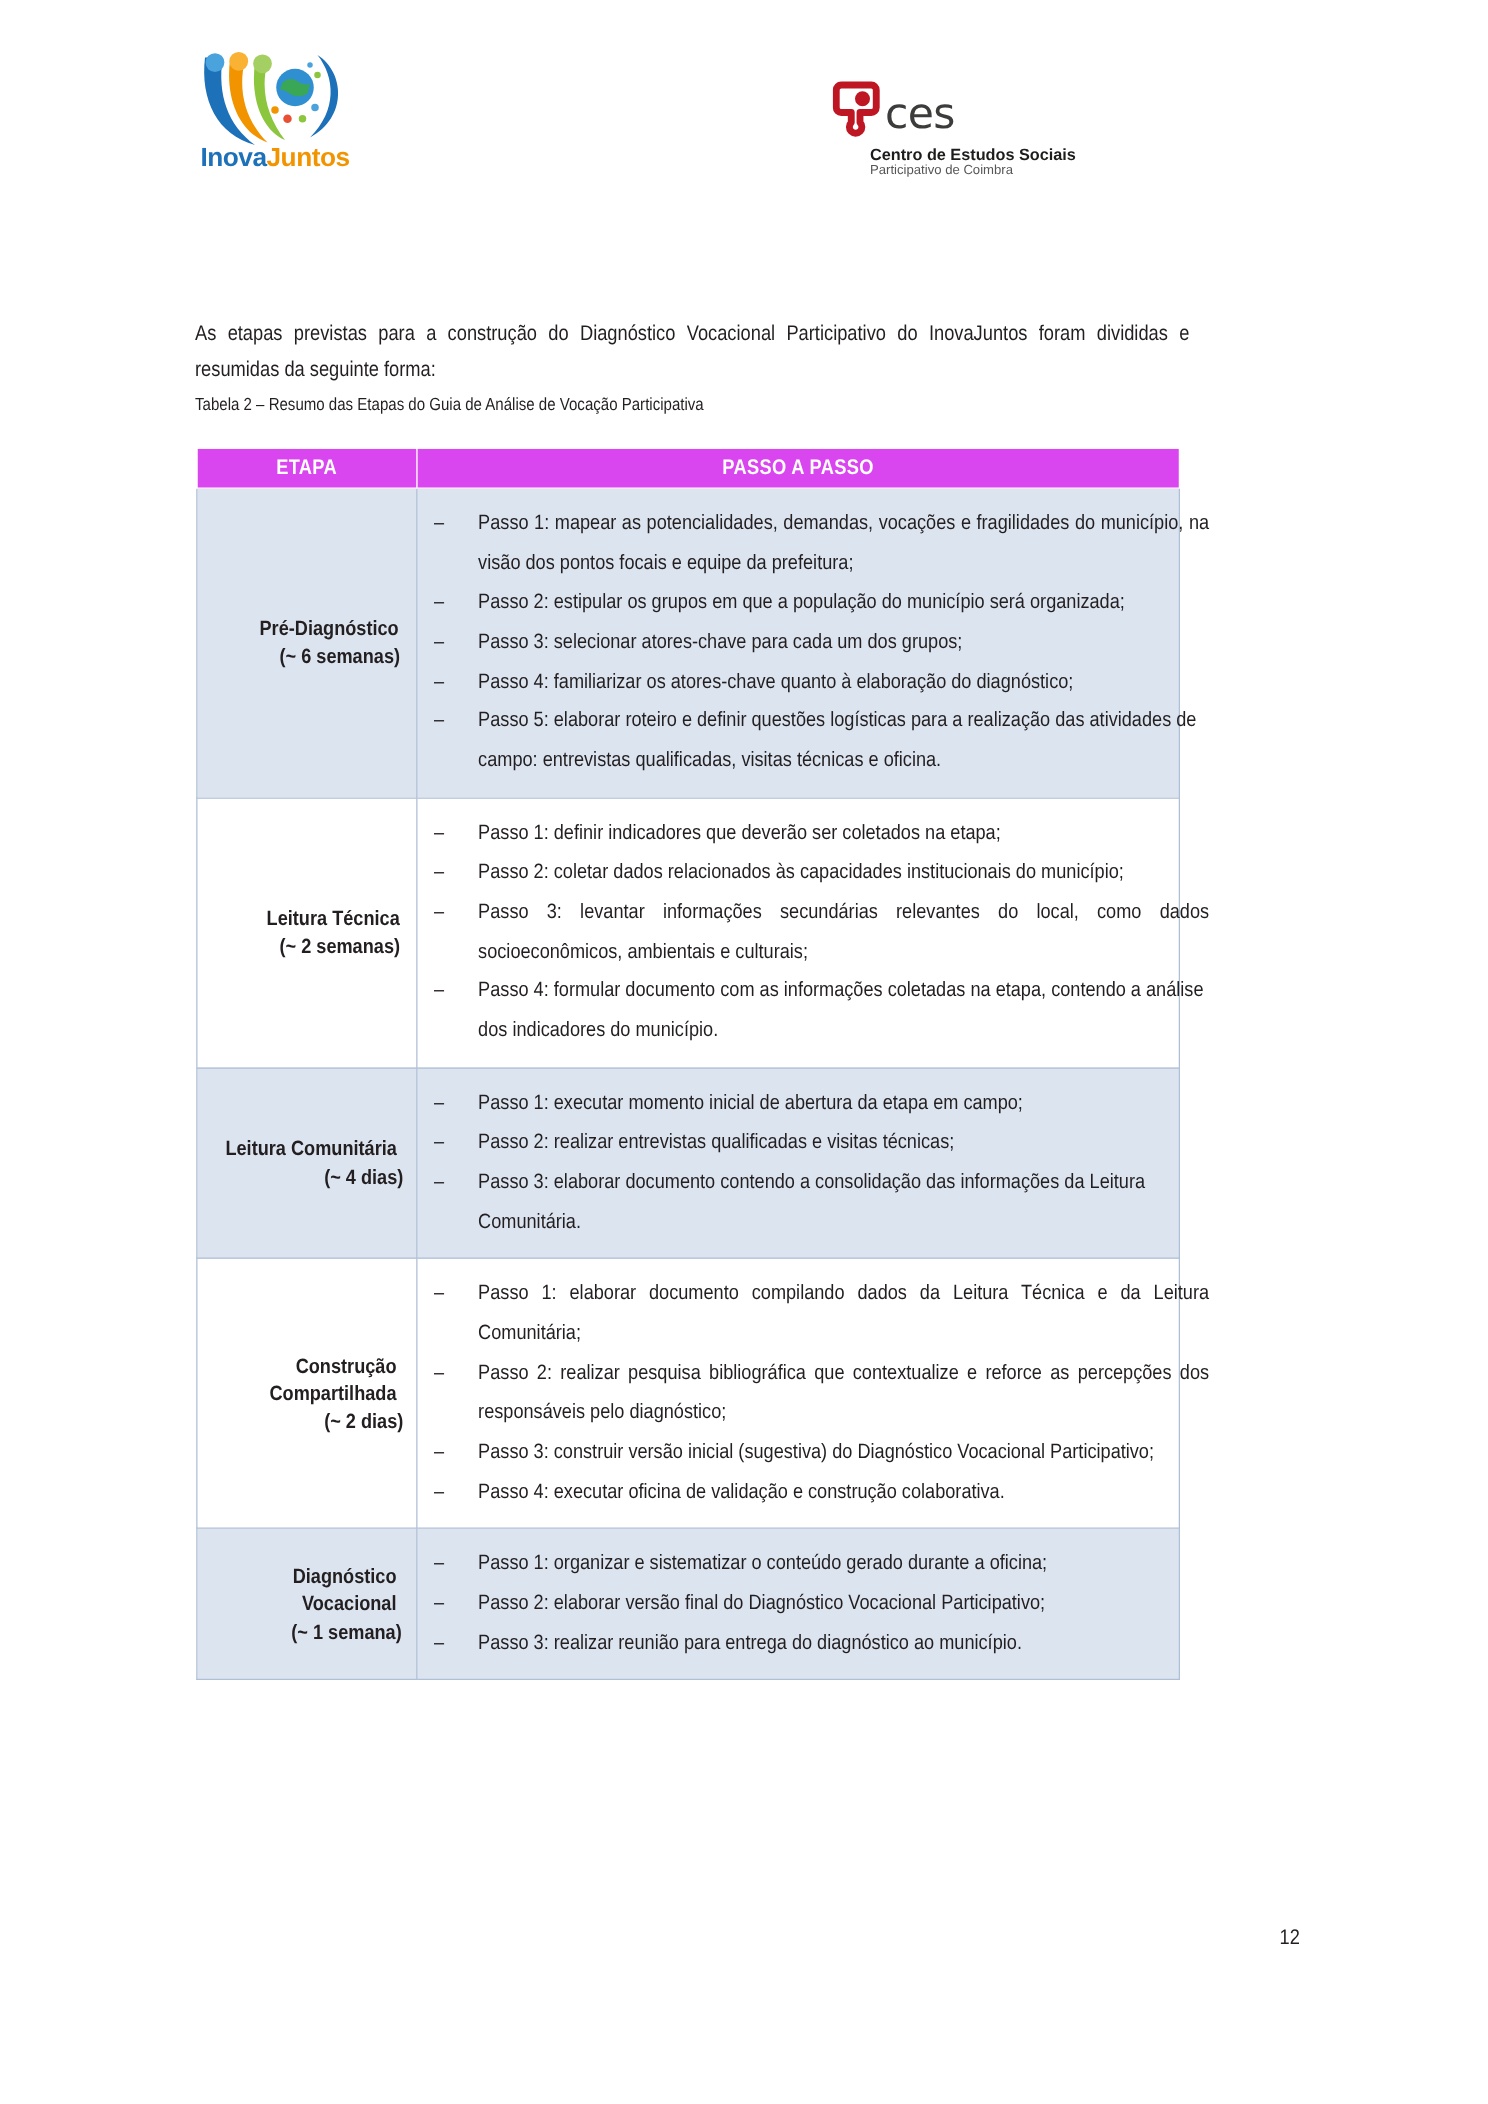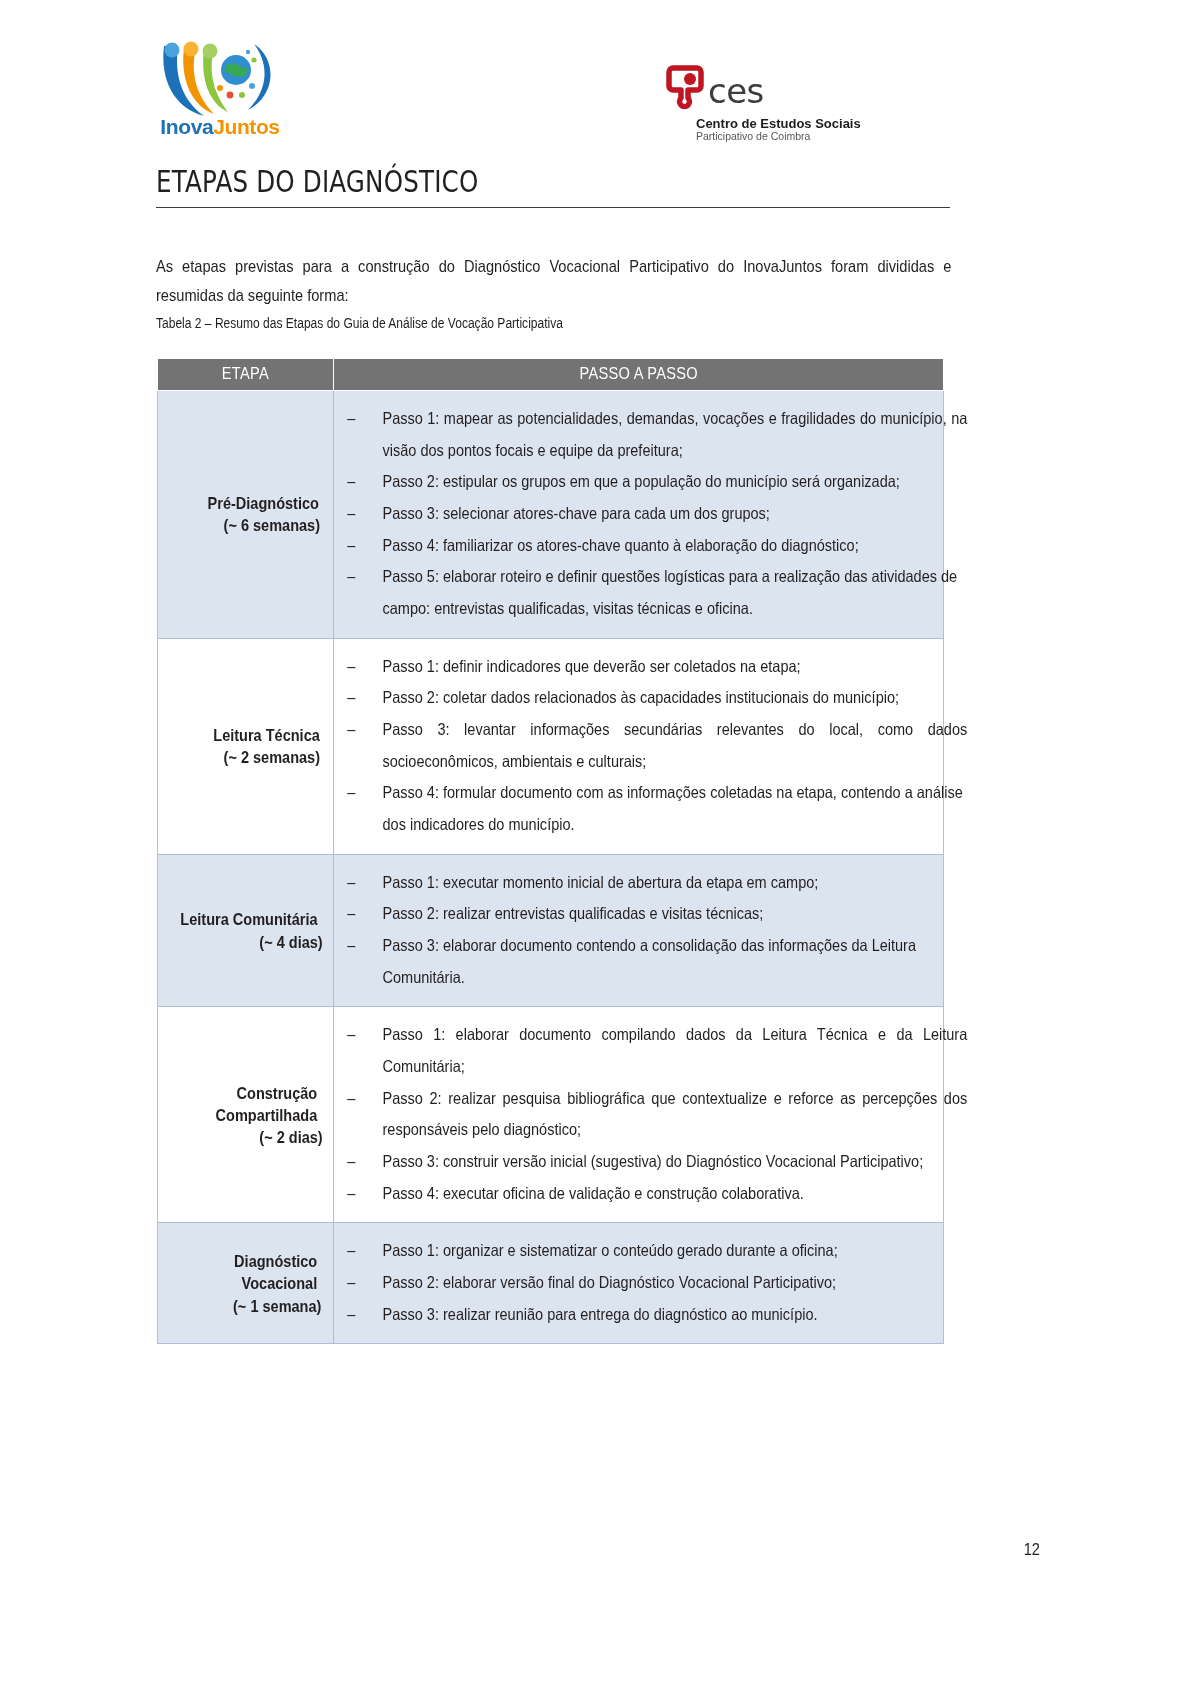--- a/index.html
+++ b/index.html
@@ -177,23 +177,23 @@
   
   table.etapas {
     position: absolute;
     left: 157px;
     top: 358px;
     width: 786px;
     border-collapse: collapse;
     table-layout: fixed;
   }
   table.etapas th {
-    background: #737373;
+    background: #d946ef;
     color: #ffffff;
-    font-weight: normal;
+    font-weight: bold;
     font-size: 17px;
     padding: 5px 0 6px;
     text-align: center;
     border: 1px solid #ffffff;
     letter-spacing: 0.3px;
   }
   table.etapas th .sq {
     display: inline-block;
     transform: scaleX(0.86);
   }
@@ -287,24 +287,20 @@
         <path d="M7 4 h24 a4 4 0 0 1 4 4 v14 a4 4 0 0 1 -4 4 h-9 v8 a5 5 0 1 1 -7 0 v-8 h-8 a4 4 0 0 1 -4 -4 v-14 a4 4 0 0 1 4 -4 z" fill="none" stroke="#be1622" stroke-width="5.5" stroke-linejoin="round"></path>
         <circle cx="24" cy="15" r="6" fill="#be1622"></circle>
       </svg>
       <div class="ces-word">ces</div>
       <div class="ces-l1">Centro de Estudos Sociais</div>
       <div class="ces-l2">Participativo de Coimbra</div>
     </div>
 
   </div>
 
-  <div class="title-wrap">
-    <div class="doc-title">ETAPAS DO DIAGNÓSTICO</div>
-    <div class="title-rule"></div>
-  </div>
 
   <p class="intro">As etapas previstas para a construção do Diagnóstico Vocacional Participativo do InovaJuntos foram divididas e resumidas da seguinte forma:</p>
 
   <div class="caption">Tabela 2 – Resumo das Etapas do Guia de Análise de Vocação Participativa</div>
 
   <table class="etapas">
     <colgroup>
       <col class="col-etapa">
       <col class="col-passo">
     </colgroup>

